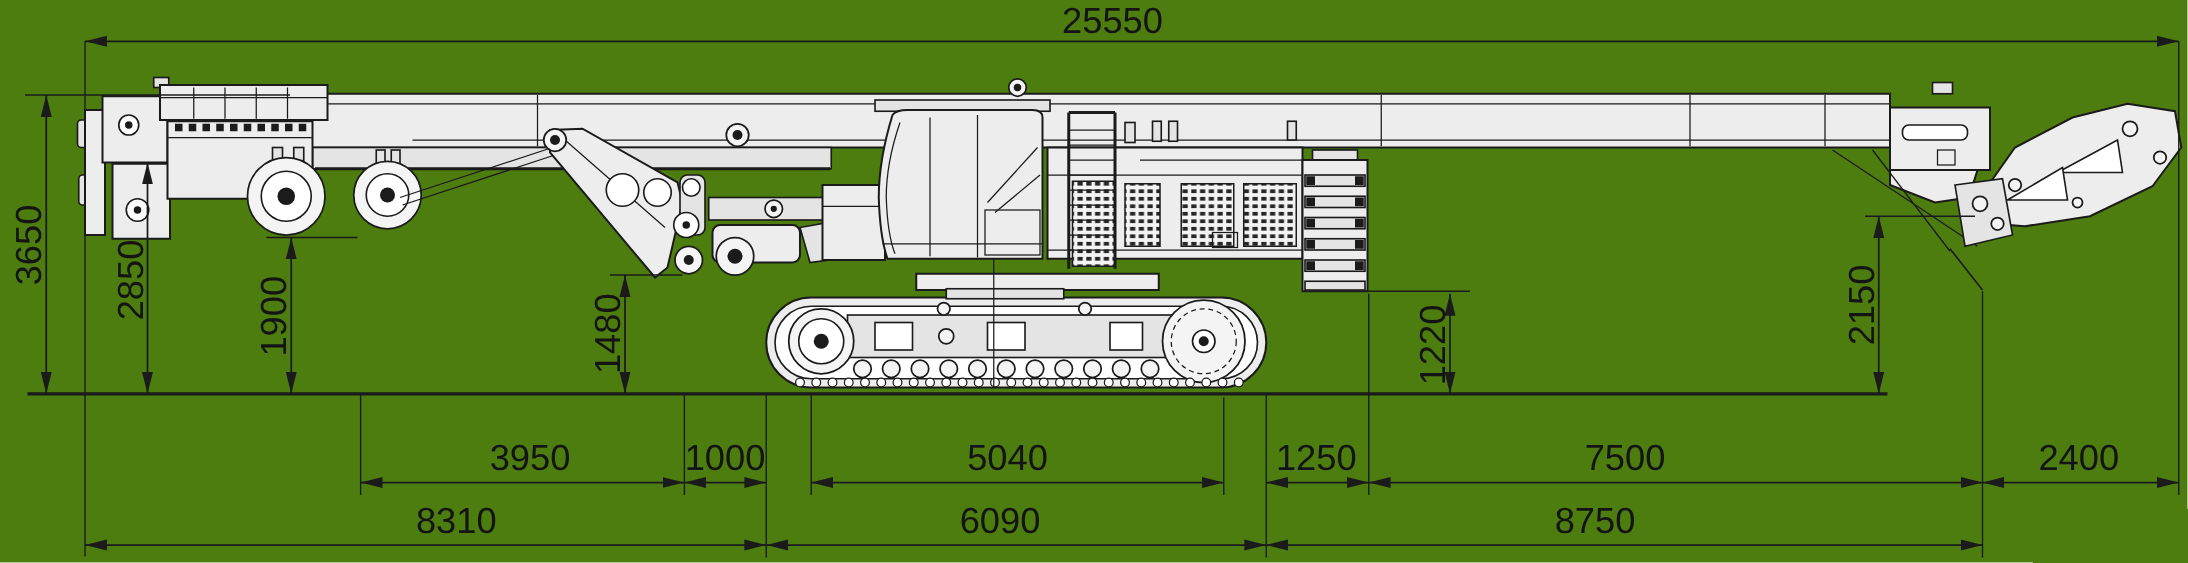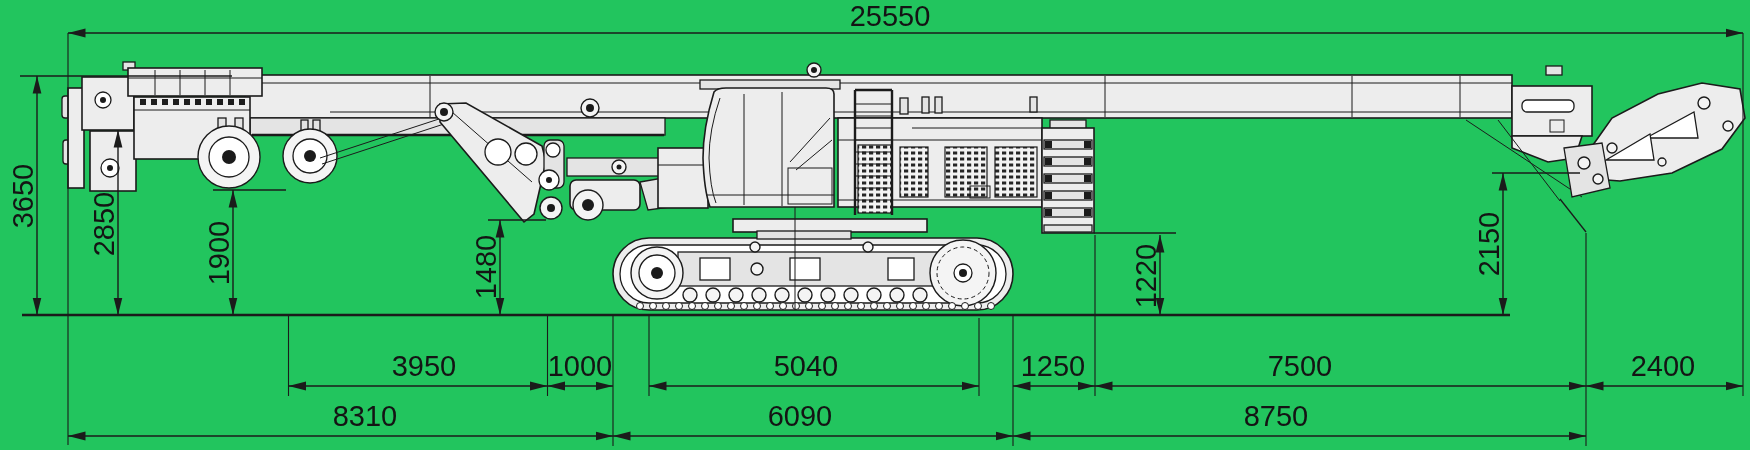--- a/index.html
+++ b/index.html
@@ -1,16 +1,16 @@
 <!DOCTYPE html>
 <html><head>
 <meta charset="utf-8">
 <style>
   html,body{margin:0;padding:0;background:#ffffff;}
-  .stage{position:relative;width:1750px;height:450px;background:#22c55e;overflow:hidden;}
+  .stage{position:relative;width:1750px;height:450px;background:#4d7c0f;overflow:hidden;}
   svg{display:block;}
   .dim{stroke:#1b1b1b;stroke-width:1.4;fill:none;}
   .ext{stroke:#1b1b1b;stroke-width:1.1;fill:none;}
   .wit{stroke:#1b1b1b;stroke-width:1.3;fill:none;}
   .gnd{stroke:#1b1b1b;stroke-width:2.6;fill:none;}
   .lbl{font-family:"Liberation Sans",sans-serif;font-size:29px;fill:#141414;text-anchor:middle;}
   .o{stroke:#1b1b1b;stroke-width:1.6;fill:#ededed;}
   .o2{stroke:#1b1b1b;stroke-width:1.3;fill:#e4e4e4;}
   .ow{stroke:#1b1b1b;stroke-width:1.3;fill:#ffffff;}
   .thin{stroke:#1b1b1b;stroke-width:1;fill:none;}

